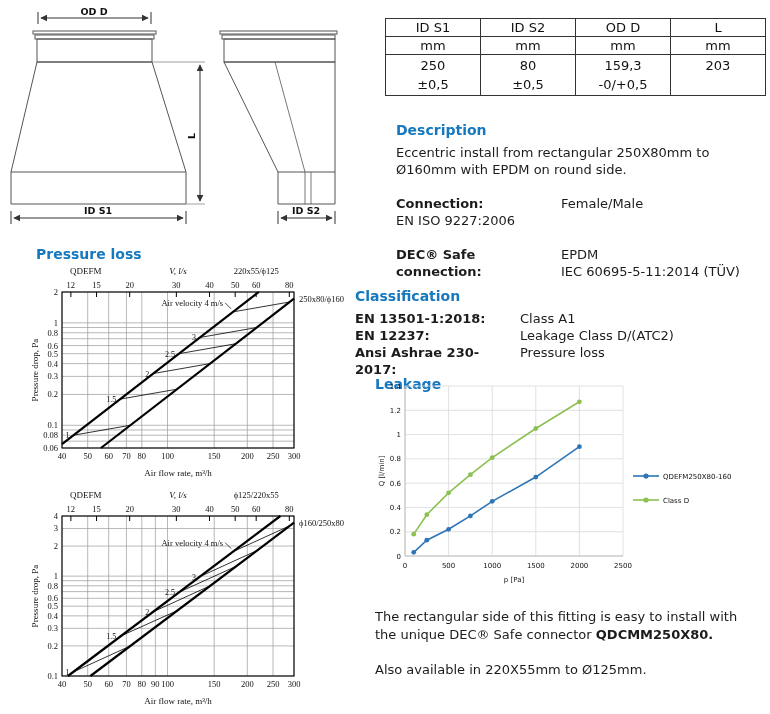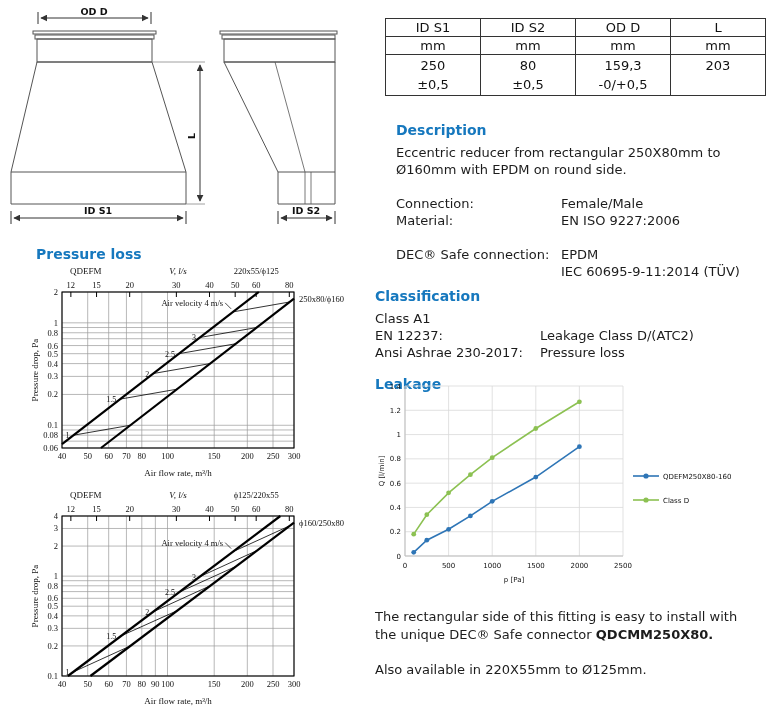--- a/index.html
+++ b/index.html
@@ -5,21 +5,21 @@
   html,body{margin:0;padding:0;background:#fff;}
   #page{position:relative;width:770px;height:714px;background:#fff;
         font-family:"DejaVu Sans",sans-serif;color:#1c1c1c;overflow:hidden;padding-left:42px;}
   .abs{position:absolute;}
   .heading{font-size:14px;font-weight:bold;color:#1678be;margin:0 0 6px 0;}
   p{margin:0;}
   .body-text{font-size:13px;line-height:17px;}
   .intro{margin-bottom:17px;}
   .spec-row{display:flex;font-size:13px;line-height:17px;}
   .spec-row.gap{margin-top:17px;}
-  .spec-label{width:165px;flex:0 0 165px;}
+  .spec-label{width:165px;flex:0 0 165px;font-weight:bold;}
   table.dims{border-collapse:collapse;font-size:13px;text-align:center;color:#111;}
   table.dims td{border:1px solid #333;padding:1px 4px;width:86px;}
   table.dims .vals div{min-height:19px;line-height:19px;}
   .footer p{font-size:13px;line-height:18px;}
   .footer .gap{height:17px;}
   svg text{fill:#111;}
 </style>
 </head>
 <body>
 
@@ -99,47 +99,47 @@
         <div>203</div>
         <div></div>
       </td>
     </tr>
     </tbody>
   </table>
 
   <div class="abs" style="left:396px;top:122px;width:395px">
     <div class="heading">Description</div>
     <p class="body-text intro">
-      <span>Eccentric reducer from rectangular 250X80mm to</span><br>
+      <span>Eccentric install from rectangular 250X80mm to</span><br>
       <span>Ø160mm with EPDM on round side.</span>
     </p>
     <div class="spec-row">
       <div class="spec-label">Connection:</div>
       <div>
         <div>Female/Male</div>
       </div>
     </div>
     <div class="spec-row">
-      <div class="spec-label">Material:</div>
       <div>
         <div>EN ISO 9227:2006</div>
       </div>
     </div>
     <div class="spec-row gap">
       <div class="spec-label">DEC® Safe connection:</div>
       <div>
         <div>EPDM</div>
-        <div>IEC 60695-9-11:2014 (TÜV)</div>
+        <div>IEC 60695-5-11:2014 (TÜV)</div>
       </div>
     </div>
   </div>
 
-  <div class="abs" style="left:375px;top:288px;width:395px">
+  <div class="abs" style="left:355px;top:288px;width:395px">
     <div class="heading">Classification</div>
     <div class="spec-row">
+      <div class="spec-label">EN 13501-1:2018:</div>
       <div>Class A1</div>
     </div>
     <div class="spec-row">
       <div class="spec-label">EN 12237:</div>
       <div>Leakage Class D/(ATC2)</div>
     </div>
     <div class="spec-row">
       <div class="spec-label">Ansi Ashrae 230-2017:</div>
       <div>Pressure loss</div>
     </div>

